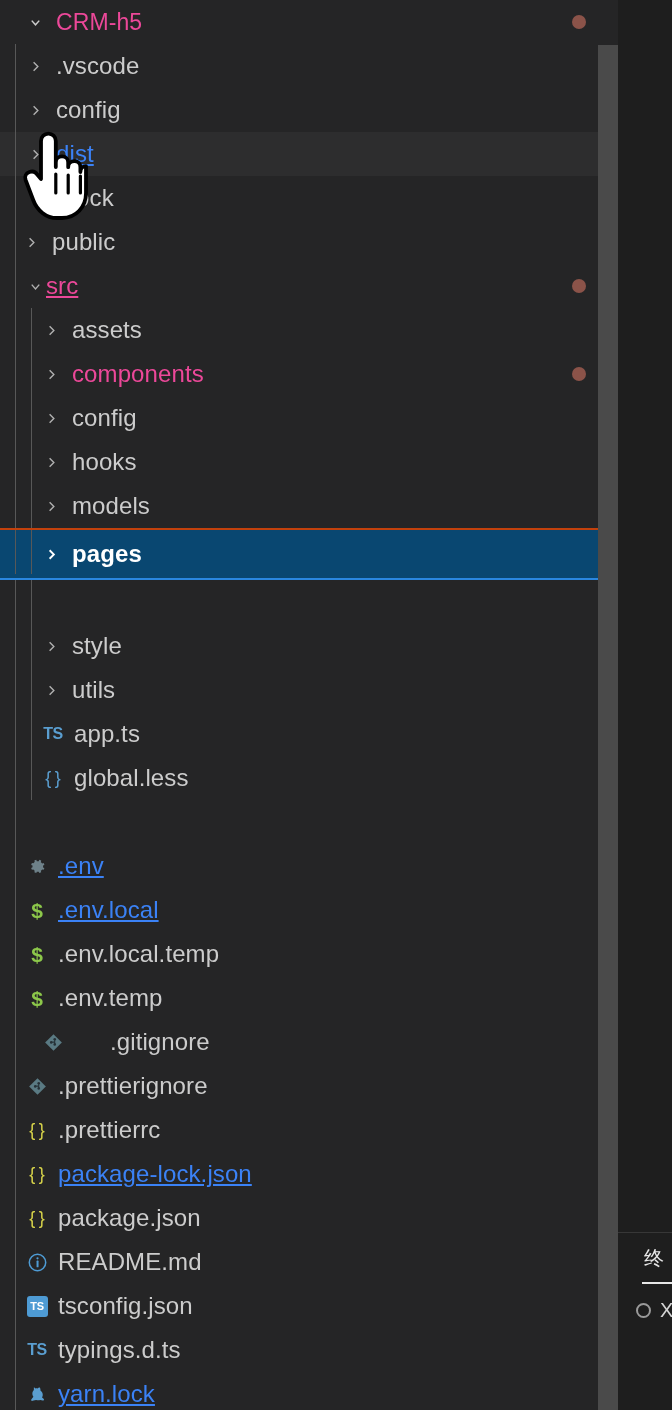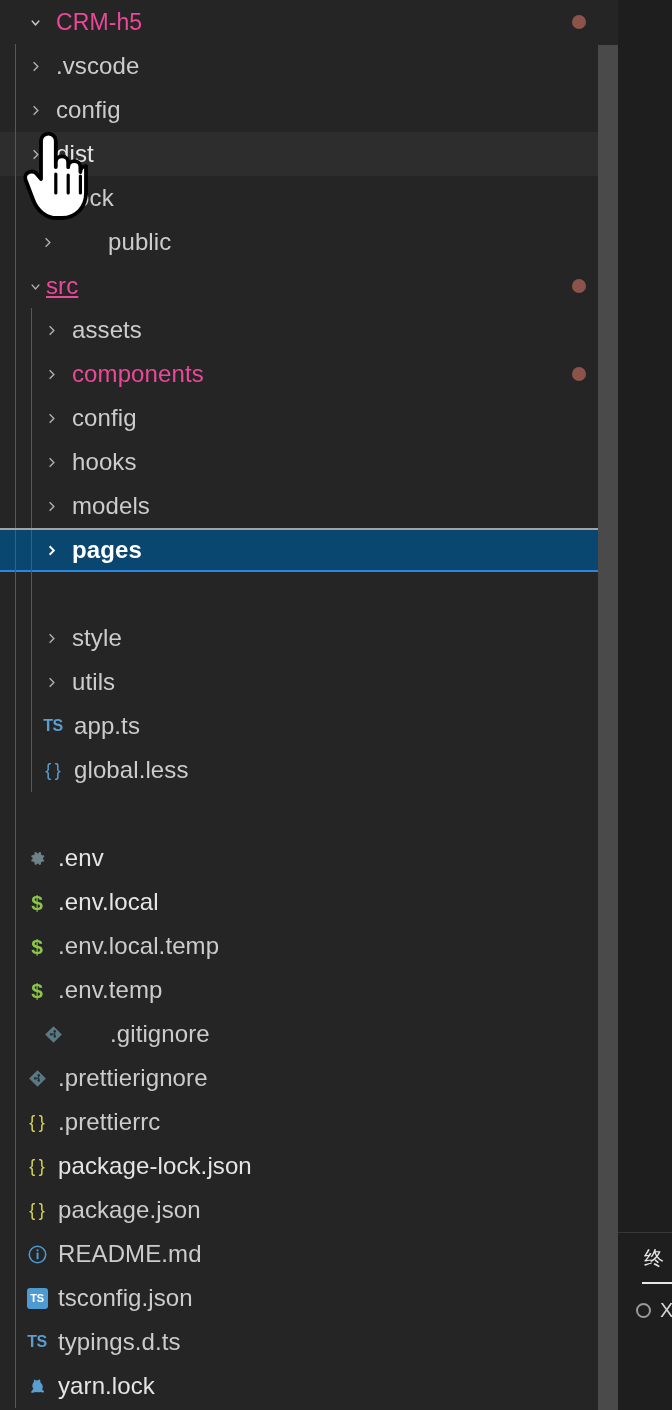--- a/index.html
+++ b/index.html
@@ -35,24 +35,24 @@
     display: flex;
     align-items: center;
     width: 618px;
     white-space: nowrap;
   }
 
   .row.hovered { background: #2d2d2e; }
 
   .row.selected {
     background: #094771;
-    border-top: 2px solid #a3a3a3;
+    border-top: 2px solid #c2410c;
     border-bottom: 2px solid #2a87e0;
     border-right: 2px solid #2a87e0;
-    height: 44px;
+    height: 52px;
   }
 
   .row.selected .label { color: #ffffff; font-weight: 600; }
 
   
   .guide {
     position: absolute;
     top: 0;
     width: 1px;
     height: 44px;
@@ -81,21 +81,21 @@
     line-height: 1;
     font-family: "Liberation Sans", sans-serif;
   }
 
   .label {
     font-size: 24px;
     color: #cccccc;
     letter-spacing: 0.1px;
   }
 
-  .label.dim { color: #e5e5e5; }
+  .label.dim { color: #3b82f6; text-decoration: underline; }
   .label.mod { color: #ec4899; }
 
   .dot {
     position: absolute;
     right: 32px;
     top: 15px;
     width: 14px;
     height: 14px;
     border-radius: 50%;
     background: #8b5349;
@@ -242,21 +242,21 @@
             <span class="chev">
               <svg width="15" height="15" viewBox="0 0 16 16" fill="none" stroke="#b0b0b0" stroke-width="1.5">
                 <path d="M6 3.5 L10.5 8 L6 12.5"></path>
               </svg>
             </span>
             <span class="label" style="margin-left: 10px;">mock</span>
           </div>
         </div>
         <div class="row">
           <span class="guide g1"></span>
-          <div style="display: flex; align-items: center; padding-left: 36px; width: 100%; gap: 40px;">
+          <div style="display: flex; align-items: center; padding-left: 20px; width: 100%;">
             <span class="chev">
               <svg width="15" height="15" viewBox="0 0 16 16" fill="none" stroke="#b0b0b0" stroke-width="1.5">
                 <path d="M6 3.5 L10.5 8 L6 12.5"></path>
               </svg>
             </span>
             <span class="label" style="margin-left: 10px;">public</span>
           </div>
         </div>
         <div class="row">
           <span class="guide g1"></span>

